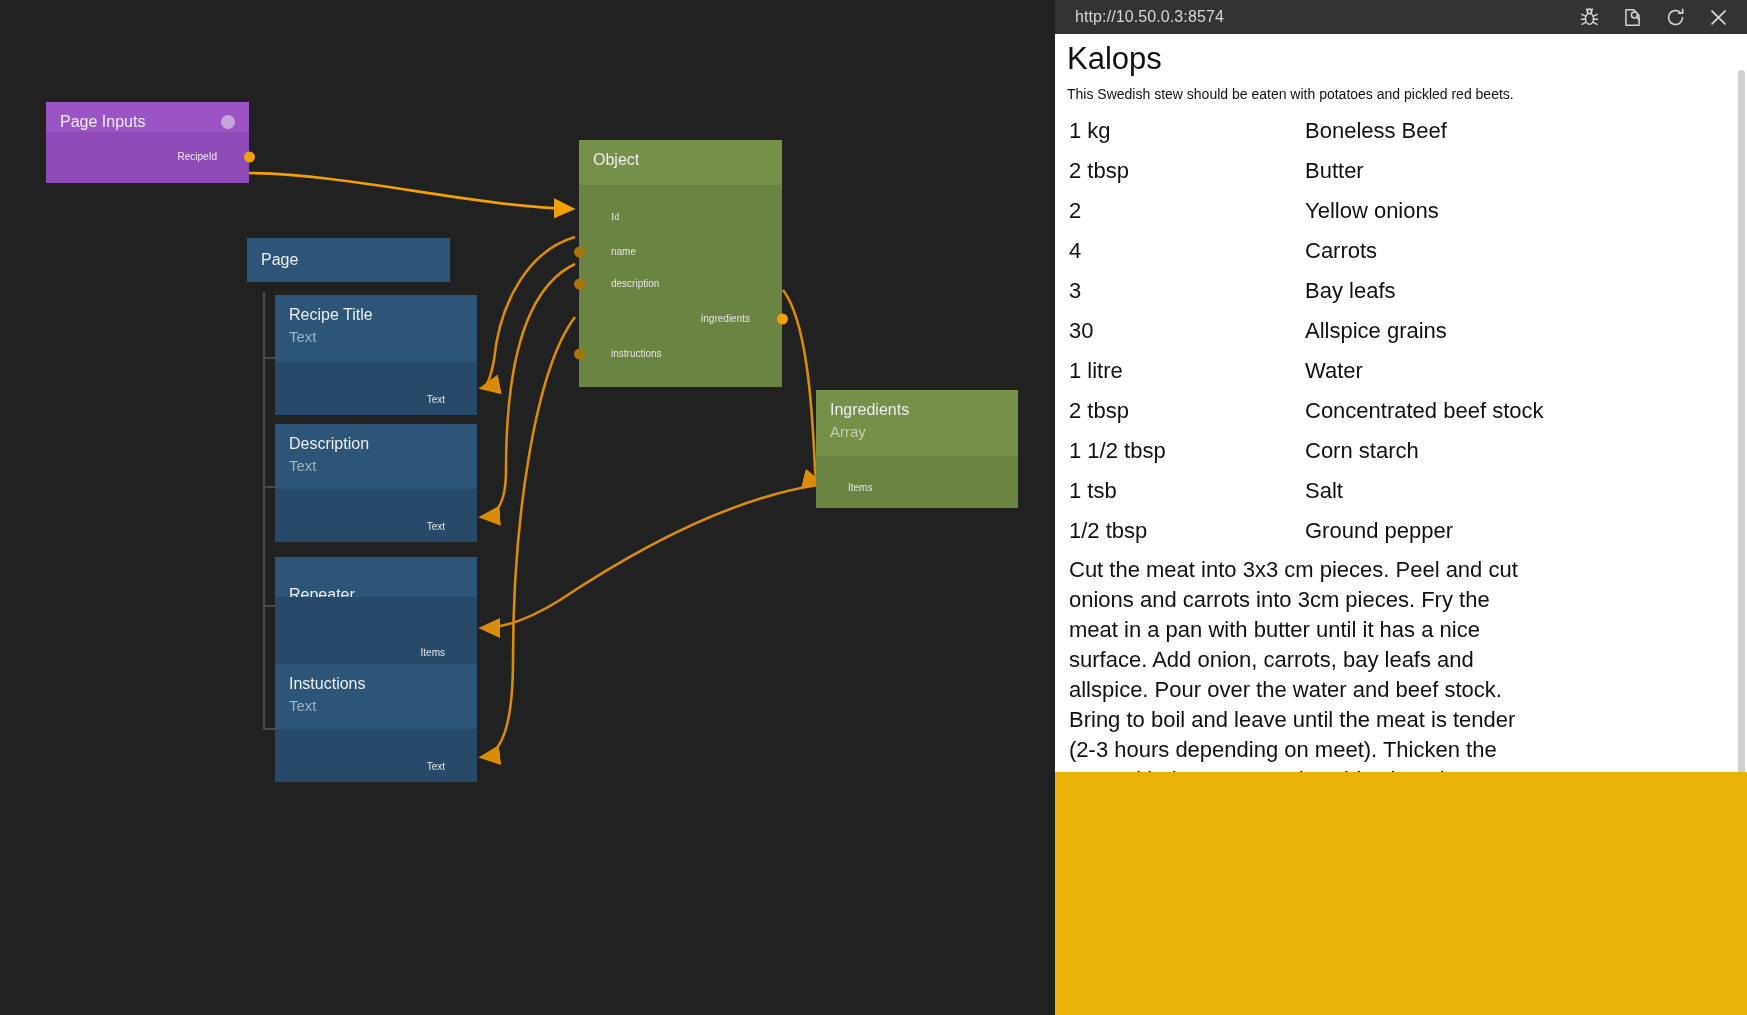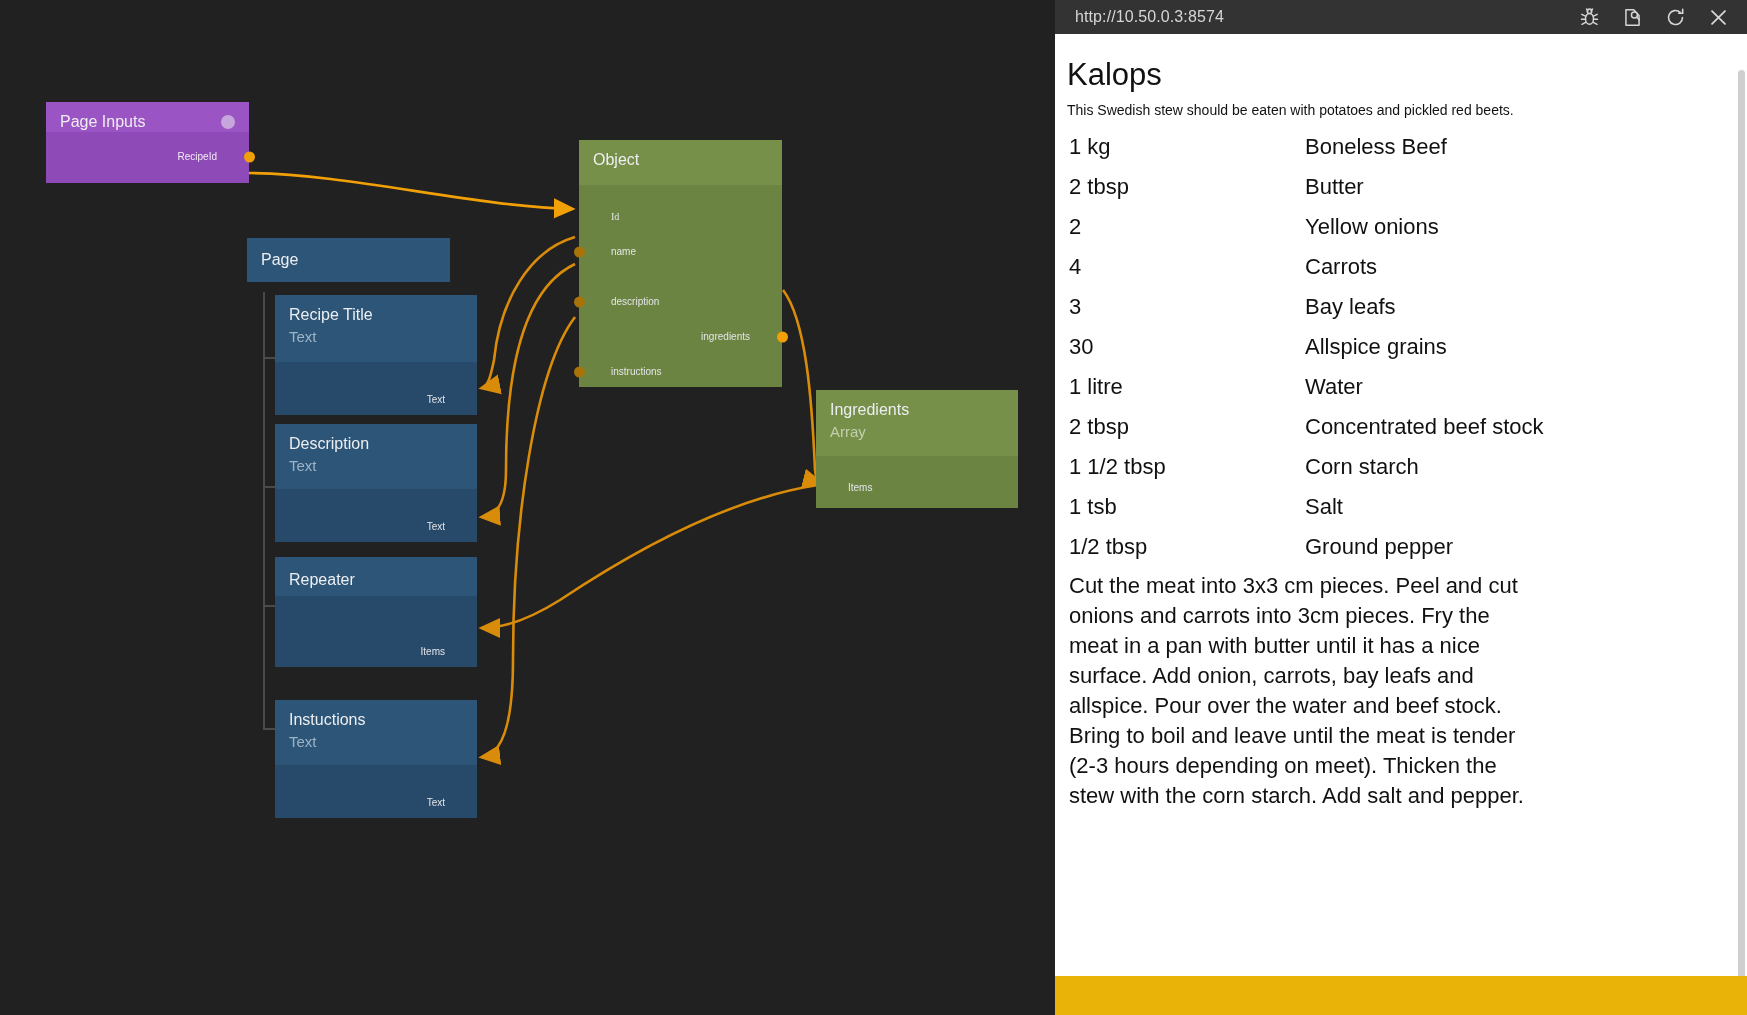--- a/index.html
+++ b/index.html
@@ -89,23 +89,23 @@
     flex: 1;
     color: #d6d6d6;
     font-size: 16px;
     letter-spacing: .1px;
     white-space: nowrap;
     overflow: hidden;
   }
   .bar-icons { display: flex; align-items: center; gap: 22px; padding-right: 10px; }
   .bar-icons svg { display: block; }
   .page {
-    height: 942px;
+    height: 738px;
     background: #fff;
-    padding: 22px 22px 0 12px;
+    padding: 6px 22px 0 12px;
     overflow: hidden;
     position: relative;
   }
   .recipe-title {
     font-size: 31px; line-height: 38px; color: #111;
     font-weight: normal;
     margin-bottom: 1px;
   }
   .recipe-desc {
     font-size: 14px; line-height: 30px; color: #111;
@@ -204,52 +204,52 @@
         <div class="node-sub">Text</div>
       </div>
       <div class="node-body" style="height:53px; padding-top:25px;">
         <div class="port-row out">
           <span>Text</span>
         </div>
       </div>
     </div>
 
     <div class="node n-blue" style="left:275px; top:557px; width:202px;">
-      <div class="node-header" style="height:39px; padding-top:13px;">
+      <div class="node-header" style="height:31px; padding-top:28px;">
         <div class="node-title">Repeater</div>
       </div>
       <div class="node-body" style="height:71px; padding-top:43px;">
         <div class="port-row out">
           <span>Items</span>
         </div>
       </div>
     </div>
 
-    <div class="node n-blue" style="left:275px; top:700px; width:202px;">
+    <div class="node n-blue" style="left:275px; top:664px; width:202px;">
       <div class="node-header" style="height:65px;">
         <div class="node-title">Instuctions</div>
         <div class="node-sub">Text</div>
       </div>
       <div class="node-body" style="height:53px; padding-top:25px;">
         <div class="port-row out">
           <span>Text</span>
         </div>
       </div>
     </div>
 
     <div class="node n-green" style="left:579px; top:140px; width:203px;">
       <div class="node-header" style="height:45px;">
         <div class="node-title">Object</div>
       </div>
       <div class="node-body" style="height:202px; padding-top:19px;">
         <div class="port-row" style="margin-bottom:9px;font-family:Liberation Serif, serif;">
           <span class="port-dot left" style="background:transparent;"></span>
           <span>Id</span>
         </div>
-        <div class="port-row" style="margin-bottom:24px;">
+        <div class="port-row" style="margin-bottom:6px;">
           <span class="port-dot left dim"></span>
           <span>name</span>
         </div>
         <div class="port-row" style="margin-bottom:9px;">
           <span class="port-dot left dim"></span>
           <span>description</span>
         </div>
         <div class="port-row out" style="margin-bottom:9px;">
           <span>ingredients</span>
           <span class="port-dot right"></span>

